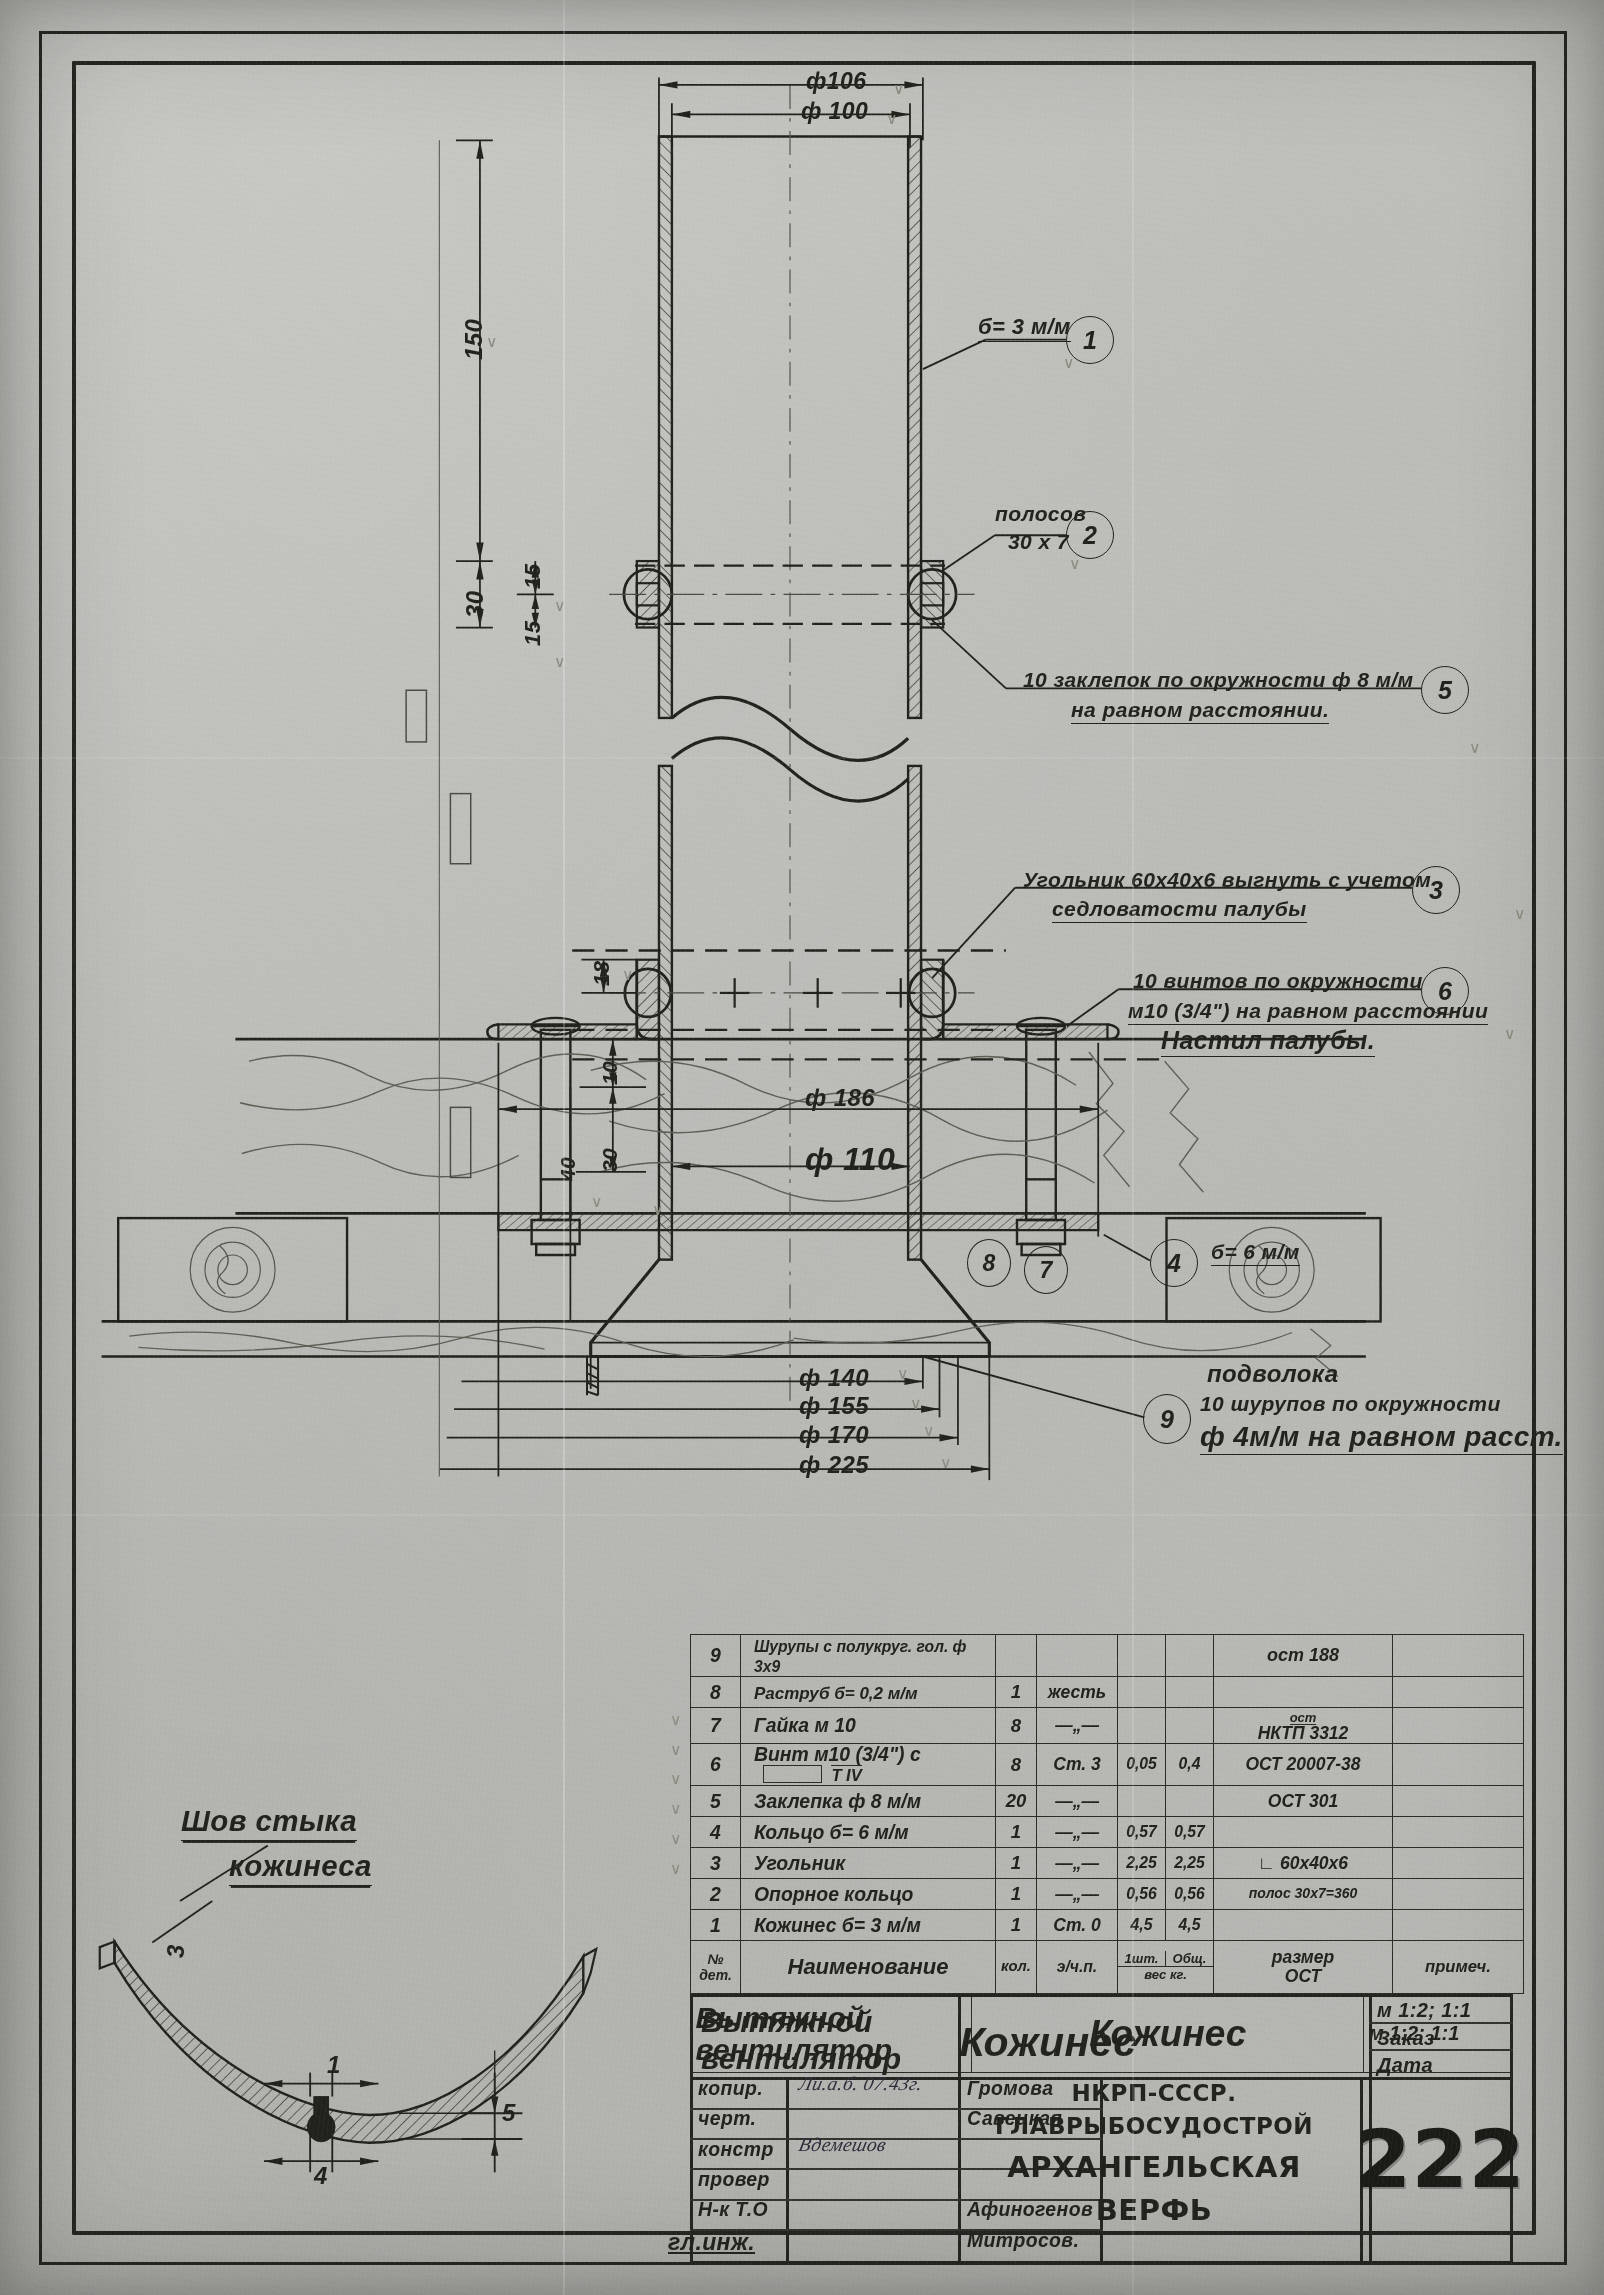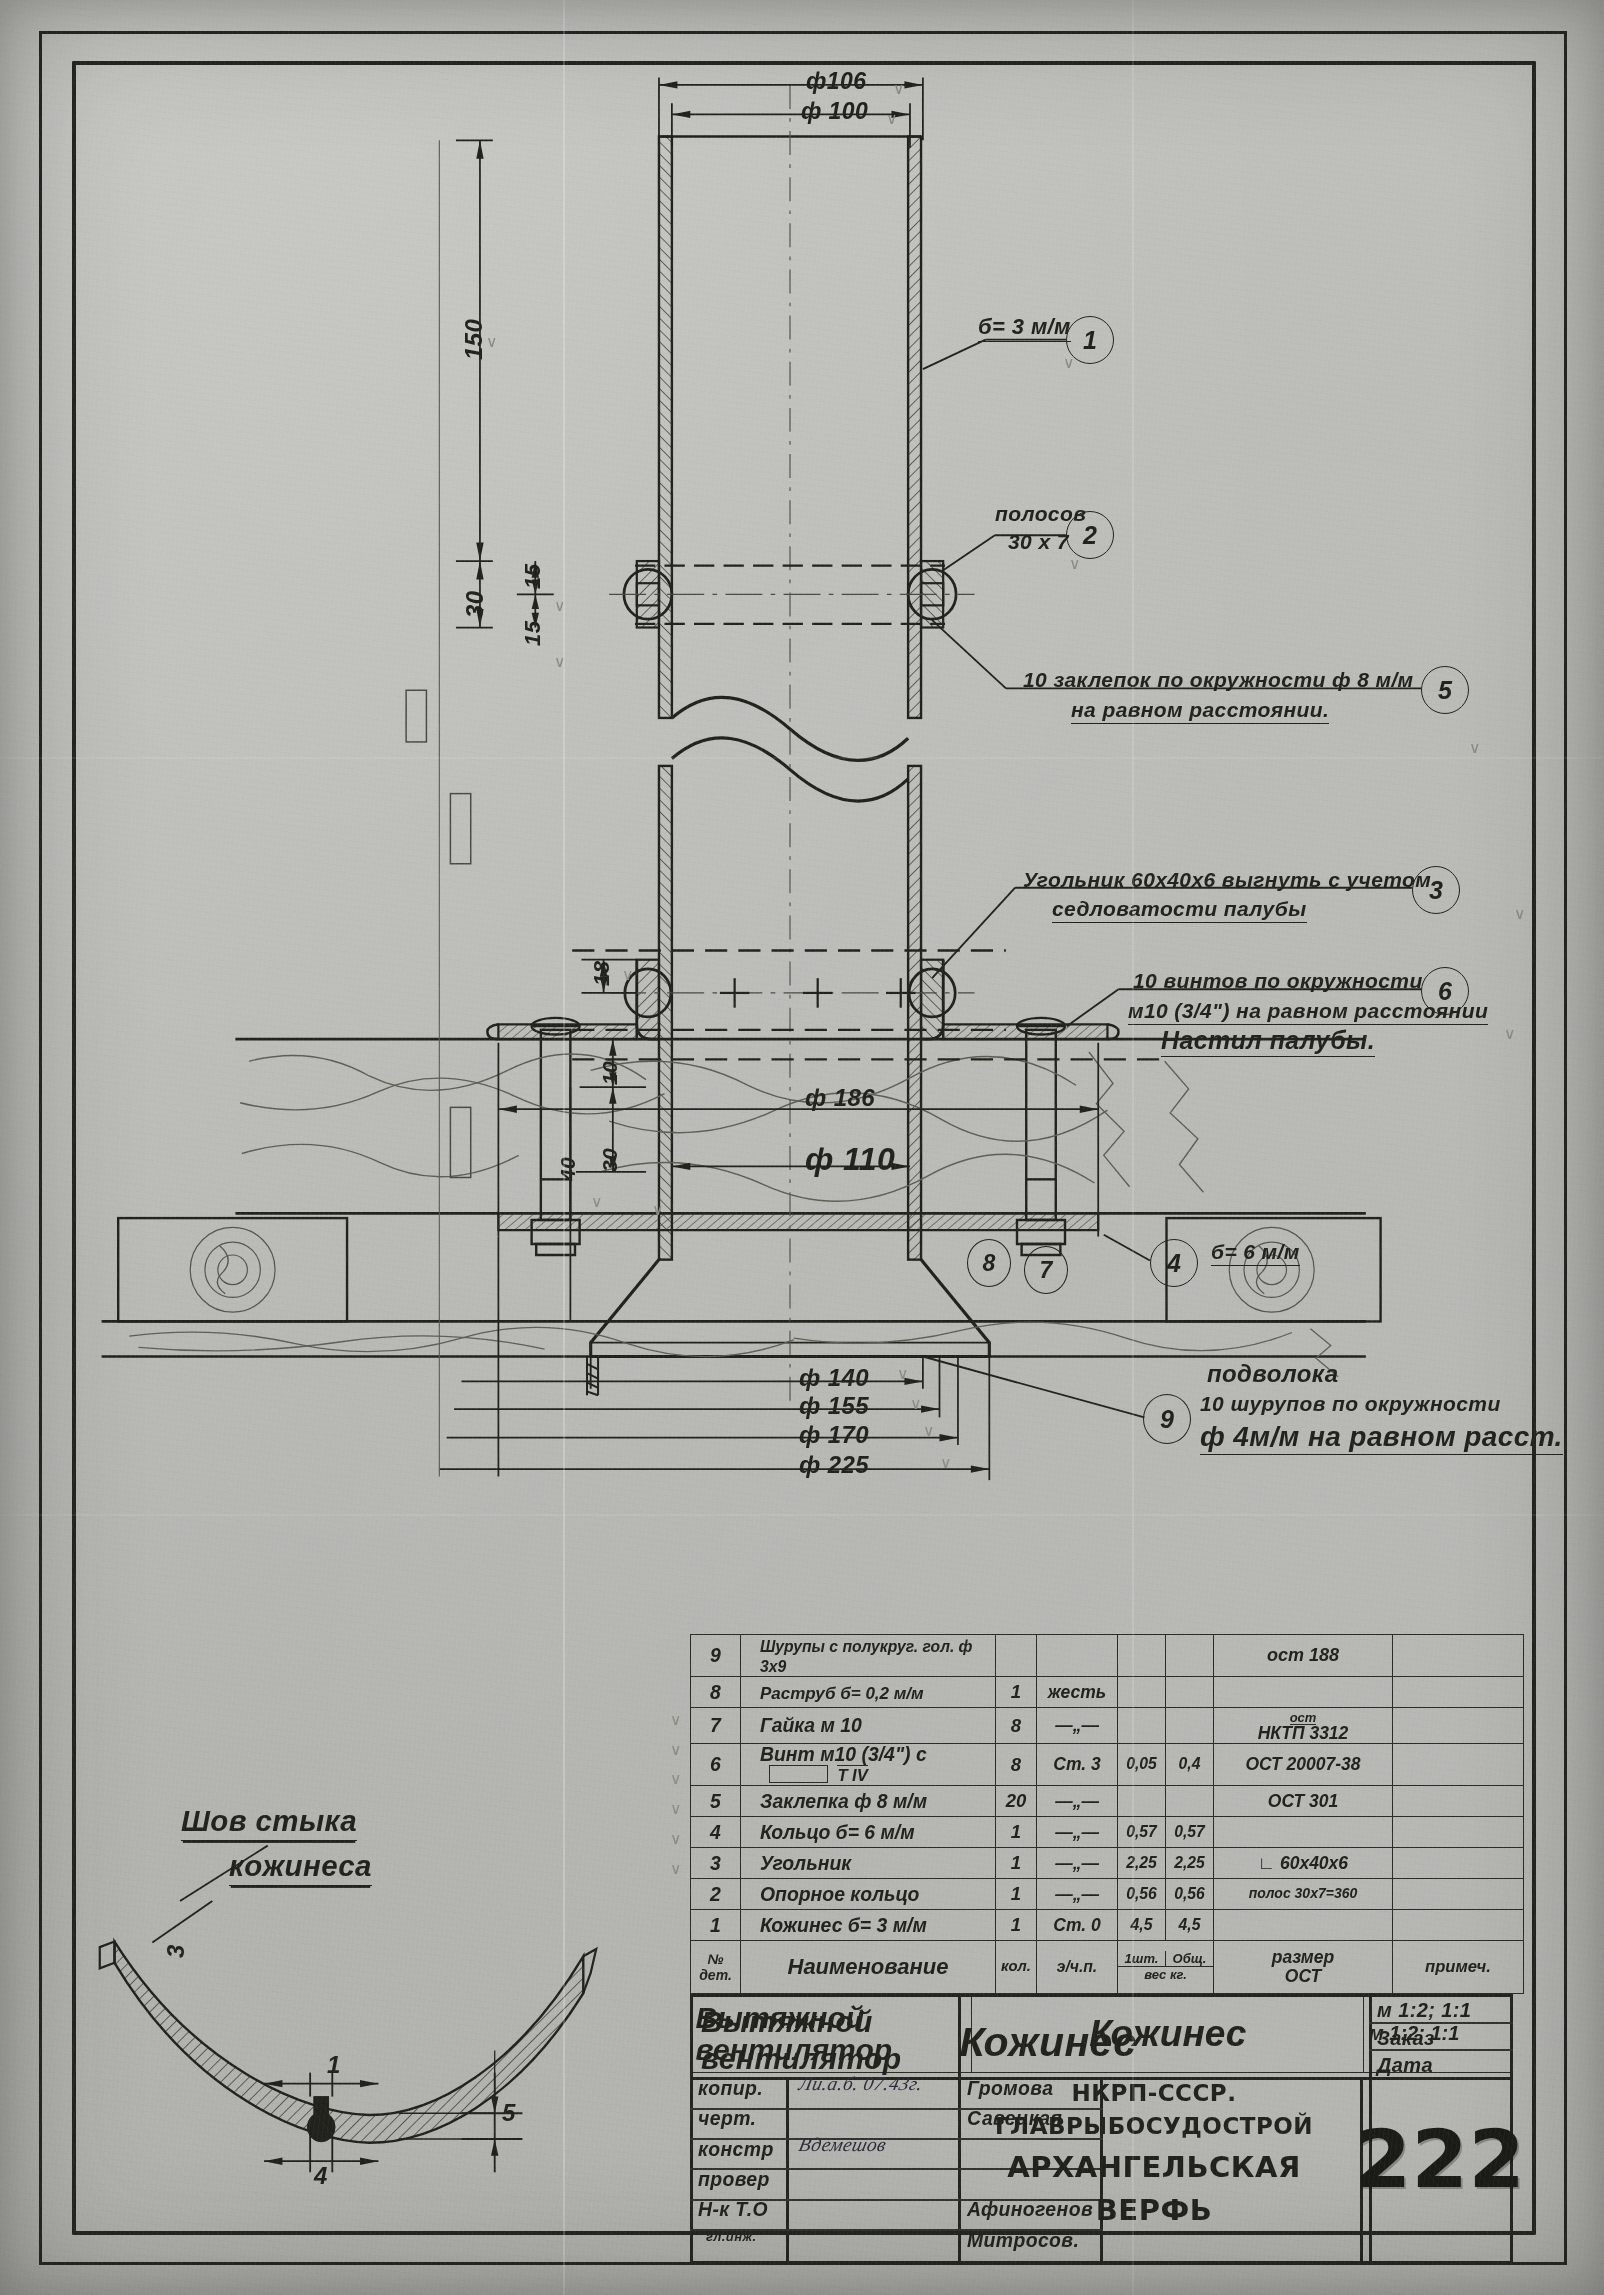--- a/index.html
+++ b/index.html
@@ -31,21 +31,21 @@
   .tx.uu{border-bottom:1.8px solid #22221d;padding-bottom:1.8px;box-shadow:0 3.7px 0 -1.8px #22221d;}
   .bal{position:absolute;border:1.8px solid #22221d;border-radius:50%;
        display:flex;align-items:center;justify-content:center;color:#22221d;
        font-style:italic;font-weight:700;}
   .chk{position:absolute;color:#8b8b80;font-size:15.7px;font-family:"Liberation Sans",sans-serif;}
 
   
   #spec{position:absolute;border-collapse:collapse;}
   #spec td{border:1.5px solid #2b2b25;color:#22221d;font-style:italic;font-weight:700;
            font-size:17.5px;text-align:center;padding:0;height:30px;line-height:1.05;}
-  #spec td.lt{text-align:left;padding-left:19px;}
+  #spec td.lt{text-align:left;padding-left:13px;}
   
   #tb{position:absolute;border-collapse:collapse;}
   #tb td{border:1.7px solid #2b2b25;color:#22221d;font-style:italic;font-weight:700;padding:0 4.6px;}
   .cyr-stencil{font-style:normal;font-weight:700;letter-spacing:0.5px;
       font-family:"DejaVu Sans",sans-serif;}
   .signature{font-family:"Liberation Serif",serif;font-style:italic;font-weight:400;
       color:#2c2c3a;font-size:19.4px;transform:skewX(-12deg);}
   svg{position:absolute;overflow:visible;}
 </style>
 </head>
@@ -625,21 +625,21 @@
       <div class="tx" style="left: 698px; top: 2077px; font-size: 19.4px;">копир.</div>
       <div class="tx signature" style="left: 799px; top: 2073px; font-size: 19.4px;">Ли.а.б. 07.43г.</div>
       <div class="tx" style="left: 967px; top: 2077px; font-size: 19.4px;">Громова</div>
       <div class="tx" style="left: 698px; top: 2107px; font-size: 19.4px;">черт.</div>
       <div class="tx" style="left: 967px; top: 2107px; font-size: 19.4px;">Савецкая</div>
       <div class="tx" style="left: 698px; top: 2138px; font-size: 19.4px;">констр</div>
       <div class="tx signature" style="left: 799px; top: 2134px; font-size: 19.4px;">Вдемешов</div>
       <div class="tx" style="left: 698px; top: 2168px; font-size: 19.4px;">провер</div>
       <div class="tx" style="left: 698px; top: 2198px; font-size: 19.4px;">Н-к Т.О</div>
       <div class="tx" style="left: 967px; top: 2198px; font-size: 19.4px;">Афиногенов</div>
-      <div class="tx" style="left: 706px; top: 2229px; font-size: 13px;">гл.инж.</div>
+      <div class="tx" style="left: 668px; top: 2229px; font-size: 23px; text-decoration: underline;">гл.инж.</div>
       <div class="tx" style="left: 967px; top: 2229px; font-size: 19.4px;">Митросов.</div>
     </div>
 
   <div class="tx cyr-stencil" style="left:1154px;top:2080px;font-size:23px;transform:translateX(-50%);">НКРП-СССР.</div>
   <div class="tx cyr-stencil" style="left:1154px;top:2113px;font-size:23px;transform:translateX(-50%);">ГЛАВРЫБОСУДОСТРОЙ</div>
   <div class="tx cyr-stencil" style="left:1154px;top:2150px;font-size:29px;transform:translateX(-50%);">АРХАНГЕЛЬСКАЯ</div>
   <div class="tx cyr-stencil" style="left:1154px;top:2193px;font-size:29px;transform:translateX(-50%);">ВЕРФЬ</div>
 
   <div class="tx cyr-stencil" style="left:1440px;top:2112px;font-size:81px;transform:translateX(-50%);color:#1b1b17;
               text-shadow:1.8px 1.8px 0 rgba(0,0,0,.25);">222</div>

